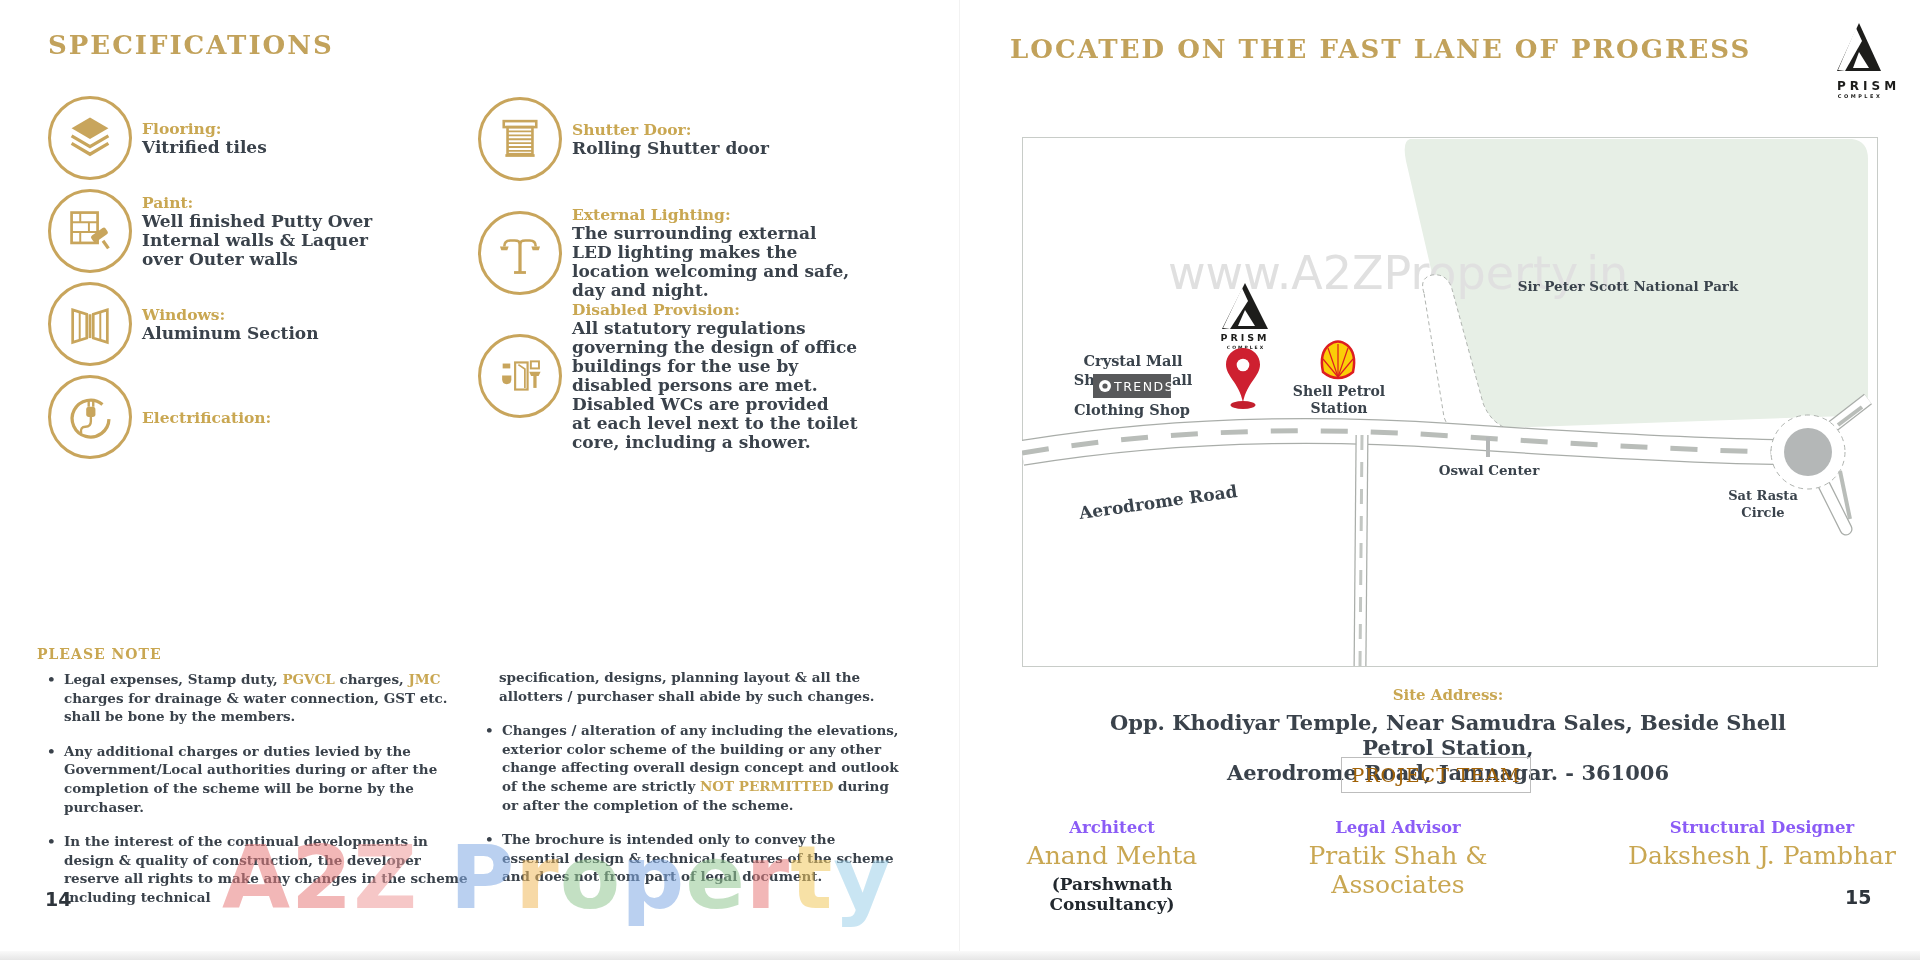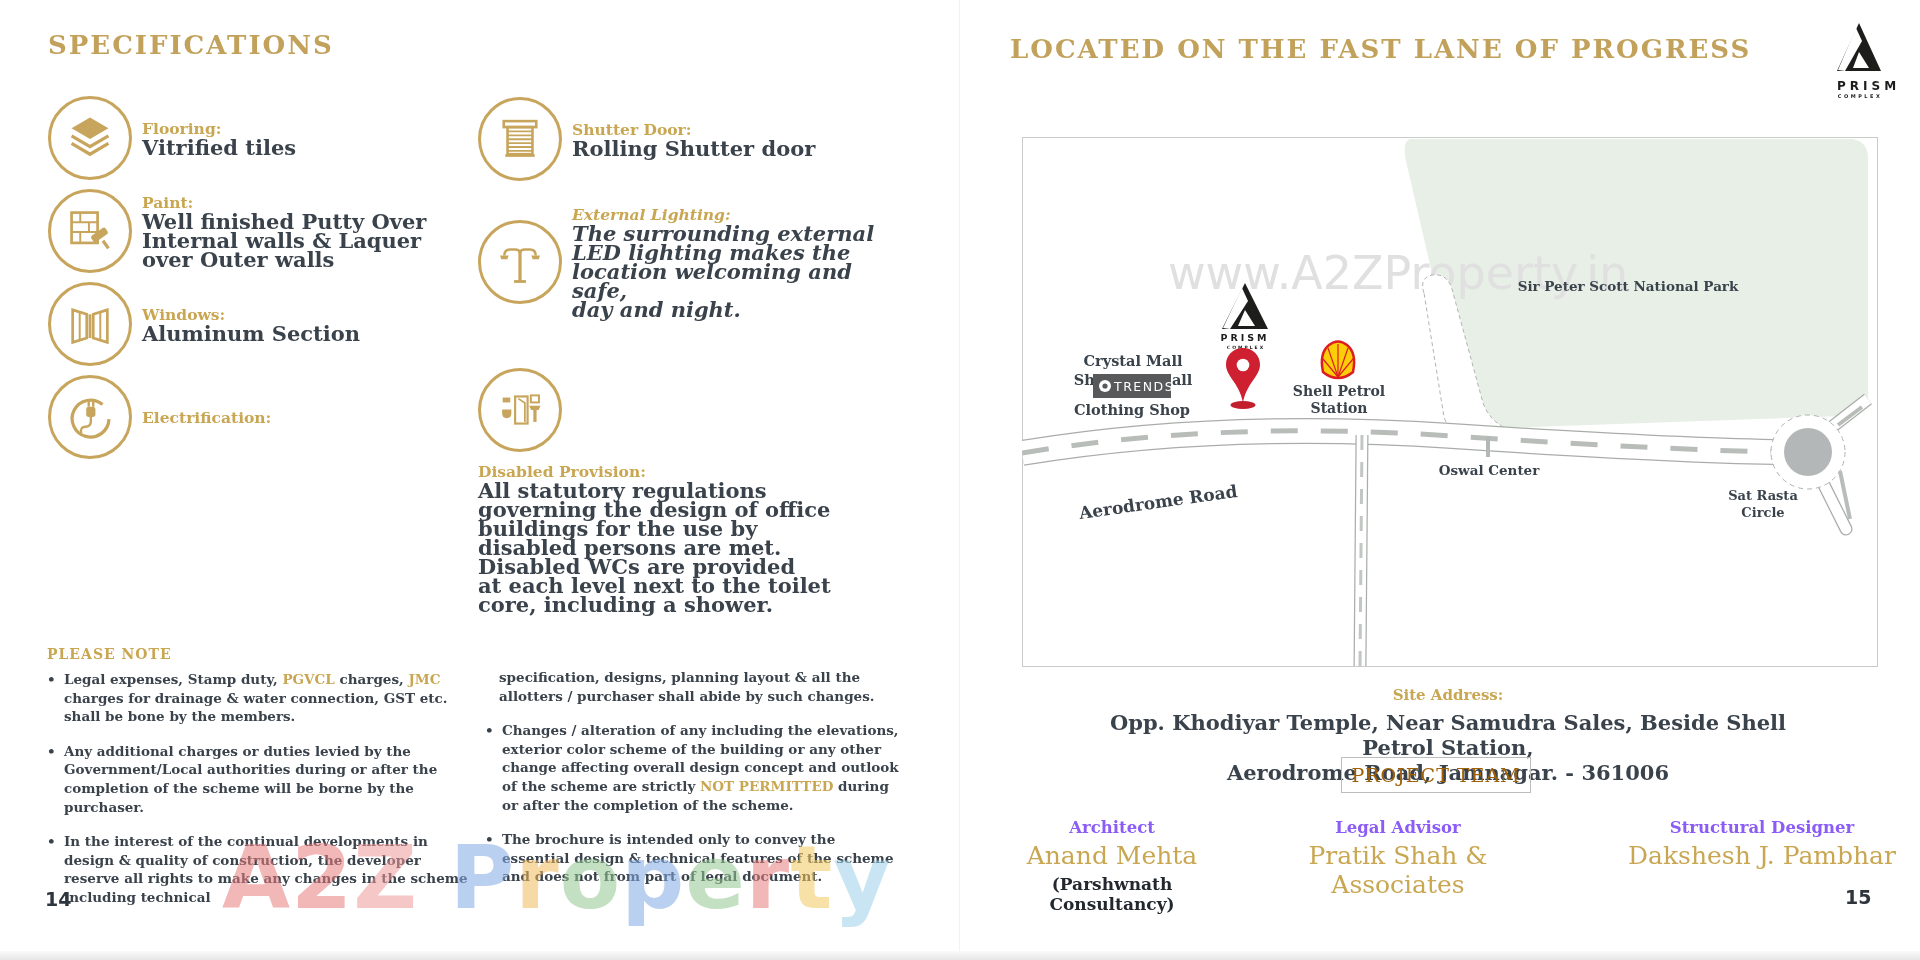--- a/index.html
+++ b/index.html
@@ -5,26 +5,26 @@
   html,body{margin:0;padding:0;background:#ffffff;}
   body{width:1920px;height:960px;position:relative;overflow:hidden;
        font-family:"DejaVu Serif","Liberation Serif",serif;color:#3a424b;}
   .abs{position:absolute;}
   
   .page-title{font-size:26px;font-weight:bold;letter-spacing:2px;color:#c2a25b;}
   
   #spec-col-left{left:48px;top:95px;width:420px;}
   #spec-col-right{left:478px;top:96px;width:420px;}
   .spec-row{display:flex;gap:10px;align-items:center;min-height:86px;}
-  .spec-row.align-top{align-items:flex-start;flex-direction:column;}
+  .spec-row.align-top{align-items:center;}
   .spec-icon{flex:0 0 84px;width:84px;height:84px;border:3.5px solid #c8a55c;
              border-radius:50%;box-sizing:border-box;display:flex;align-items:center;justify-content:center;}
   .spec-icon svg{display:block;}
   .spec-title{color:#c9a752;font-weight:bold;font-size:15.5px;line-height:19px;}
-  .spec-body{font-size:21px;line-height:19px;white-space:pre-line;font-weight:600;color:#3a424b;}
+  .spec-body{font-size:17px;line-height:19px;white-space:pre-line;font-weight:600;color:#3a424b;}
   
   .note-head{font-size:14px;font-weight:bold;letter-spacing:1px;color:#c9a752;}
   .note-col{width:422px;font-size:13.5px;line-height:18.6px;font-weight:600;color:#3a424b;}
   .note-p{position:relative;padding-left:17px;margin:0 0 16px 0;}
   .note-p.no-bullet{padding-left:14px;}
   .note-p .bullet{position:absolute;left:0;top:0;}
   .gold-hl{color:#c9a752;}
   .page-num{font-size:19px;font-weight:bold;color:#2e353c;font-family:"DejaVu Sans","Liberation Sans",sans-serif;}
   
   #map-box{left:1022px;top:137px;}
@@ -124,21 +124,21 @@
           <rect x="12.5" y="13" width="23" height="25" fill="none" stroke="#c8a55c" stroke-width="2.4"></rect>
           <path d="M12.5 17 h23 M12.5 20.6 h23 M12.5 24.2 h23 M12.5 27.8 h23 M12.5 31.4 h23 M12.5 35 h23" stroke="#c8a55c" stroke-width="1.7"></path>
           <rect x="10.5" y="38" width="27" height="2.5" fill="#c8a55c"></rect>
         </svg>
       </span>
       <div>
         <div class="spec-title">Shutter Door:</div>
         <div class="spec-body">Rolling Shutter door</div>
       </div>
     </div>
-    <div class="spec-row" style="margin-bottom: 49px; font-style: italic;">
+    <div class="spec-row" style="">
       <span class="spec-icon">
         <svg width="52" height="52" viewBox="0 0 48 48">
           <path d="M24 42 V13" stroke="#c8a55c" stroke-width="3"></path>
           <path d="M24 16 Q24 12.5 19 12.5 L15 12.5 Q9.5 12.5 9.5 18 M24 16 Q24 12.5 29 12.5 L33 12.5 Q38.5 12.5 38.5 18" fill="none" stroke="#c8a55c" stroke-width="2.4"></path>
           <path d="M5.5 18 h8 l-1.2 3.5 h-5.6 z" fill="#c8a55c"></path>
           <path d="M34.5 18 h8 l-1.2 3.5 h-5.6 z" fill="#c8a55c"></path>
           <path d="M18.5 42 h11" stroke="#c8a55c" stroke-width="2.6"></path>
         </svg>
       </span>
       <div>
@@ -167,21 +167,21 @@
 governing the design of office
 buildings for the use by
 disabled persons are met.
 Disabled WCs are provided
 at each level next to the toilet
 core, including a shower.</div>
       </div>
     </div>
   </div>
 
-<div class="abs note-head" style="left:47px;top:646px;">PLEASE NOTE</div>
+<div class="abs note-head" style="left:37px;top:646px;">PLEASE NOTE</div>
 <div class="abs note-col" id="note-col-1" style="left:47px;top:670px;">
     <div class="note-p"><span class="bullet">•</span><span>Legal expenses, Stamp duty, </span><span class="gold-hl">PGVCL</span><span> charges, </span><span class="gold-hl">JMC</span><span> charges for drainage &amp; water connection, GST etc. shall be bone by the members.</span></div>
     <div class="note-p"><span class="bullet">•</span><span>Any additional charges or duties levied by the Government/Local authorities during or after the completion of the scheme will be borne by the purchaser.</span></div>
     <div class="note-p"><span class="bullet">•</span><span>In the interest of the continual developments in design &amp; quality of construction, the developer reserve all rights to make any changes in the scheme including technical</span></div>
   </div>
 <div class="abs note-col" id="note-col-2" style="left:485px;top:668px;">
     <div class="note-p no-bullet"><span>specification, designs, planning layout &amp; all the allotters / purchaser shall abide by such changes.</span></div>
     <div class="note-p"><span class="bullet">•</span><span>Changes / alteration of any including the elevations, exterior color scheme of the building or any other change affecting overall design concept and outlook of the scheme are strictly </span><span class="gold-hl">NOT PERMITTED</span><span> during or after the completion of the scheme.</span></div>
     <div class="note-p"><span class="bullet">•</span><span>The brochure is intended only to convey the essential design &amp; technical features of the scheme and does not from part of legal document.</span></div>
   </div>

